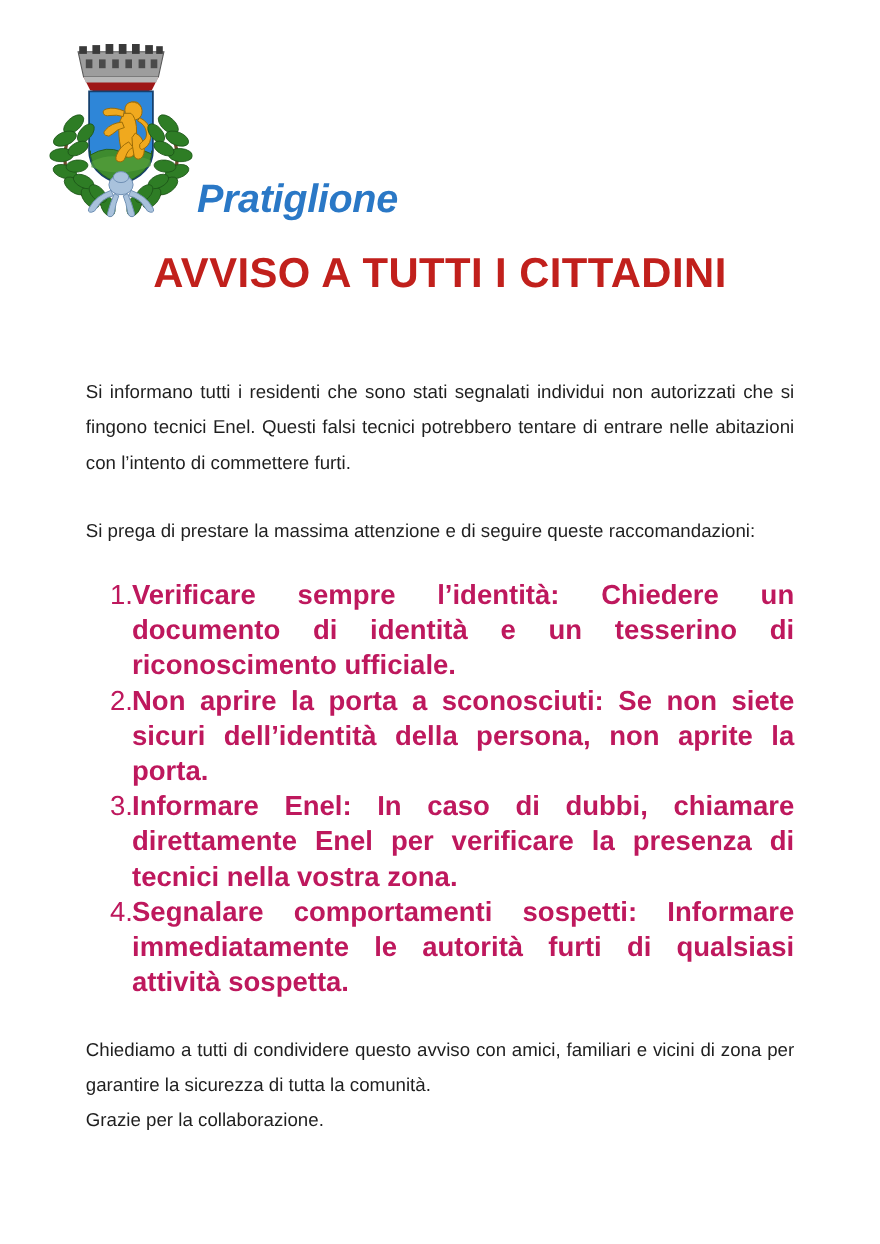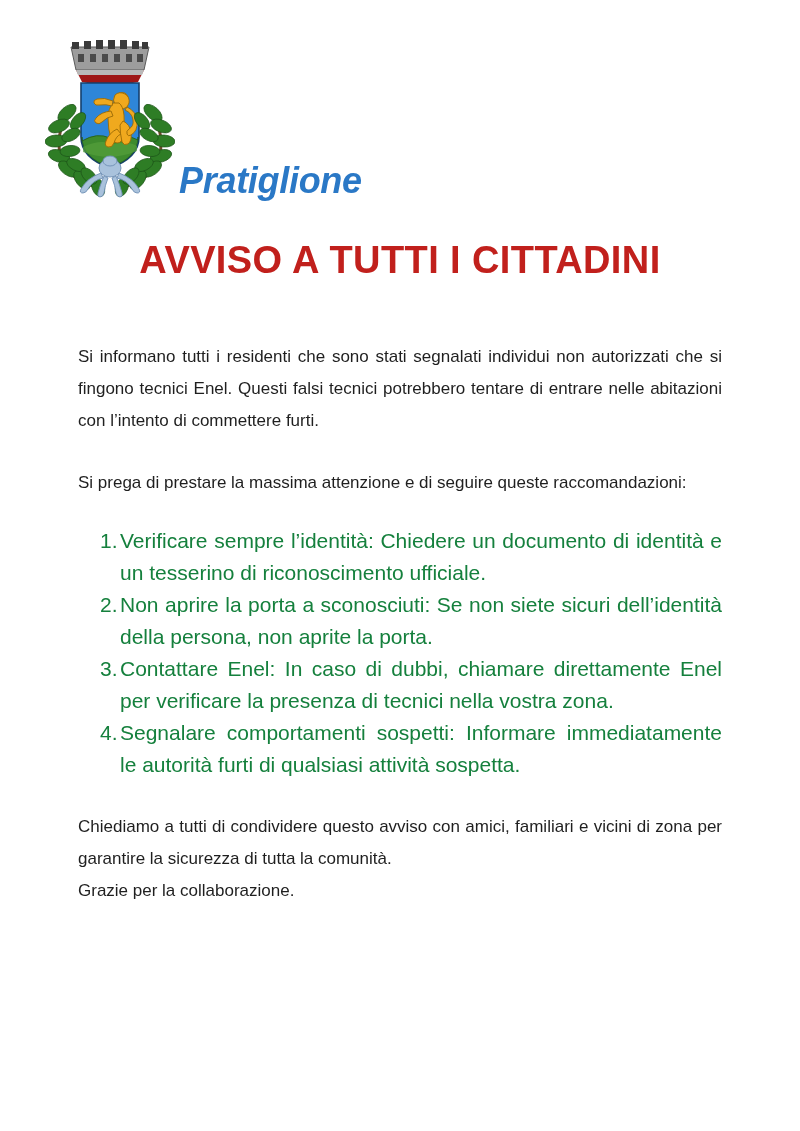--- a/index.html
+++ b/index.html
@@ -45,21 +45,21 @@
     letter-spacing: -0.3px;
     color: #2A78C6;
     white-space: pre;
   }
   .comune-text .line2 { display: block; }
 
   
   .notice-title {
     position: absolute;
     left: 0;
-    top: 239px;
+    top: 228px;
     width: 800px;
     text-align: center;
     font-size: 38px;
     font-weight: bold;
     letter-spacing: 0.4px;
     color: #C1201C;
     font-family: "Liberation Sans Narrow", "Liberation Sans", sans-serif;
   }
 
   
@@ -85,26 +85,26 @@
   ol.reco {
     margin: 0;
     padding: 0;
     list-style: none;
     counter-reset: reco;
   }
   ol.reco > li {
     counter-increment: reco;
     position: relative;
     padding-left: 42px;
-    font-size: 21px;
+    font-size: 25px;
     line-height: 32px;
-    font-weight: normal;
+    font-weight: bold;
     text-align: justify;
     text-justify: inter-word;
-    color: #15803d;
+    color: #be185d;
   }
   ol.reco > li::before {
     content: counter(reco) ".";
     position: absolute;
     left: 22px;
     top: 0;
     width: 24px;
     font-weight: normal;
     text-align: left;
   }
@@ -235,21 +235,21 @@
   <div class="gap-md"></div>
 
   <ol class="reco">
     <li>
       <span class="li-text">Verificare sempre l’identità: Chiedere un documento di identità e un tesserino di riconoscimento ufficiale.</span>
     </li>
     <li>
       <span class="li-text">Non aprire la porta a sconosciuti: Se non siete sicuri dell’identità della persona, non aprite la porta.</span>
     </li>
     <li>
-      <span class="li-text">Contattare Enel: In caso di dubbi, chiamare direttamente Enel per verificare la presenza di tecnici nella vostra zona.</span>
+      <span class="li-text">Informare Enel: In caso di dubbi, chiamare direttamente Enel per verificare la presenza di tecnici nella vostra zona.</span>
     </li>
     <li>
       <span class="li-text">Segnalare comportamenti sospetti: Informare immediatamente le autorità furti di qualsiasi attività sospetta.</span>
     </li>
   </ol>
 
   <div class="gap-lg"></div>
 
   <p class="para">Chiediamo a tutti di condividere questo avviso con amici, familiari e vicini di zona per garantire la sicurezza di tutta la comunità.</p>
   <p class="para">Grazie per la collaborazione.</p>

